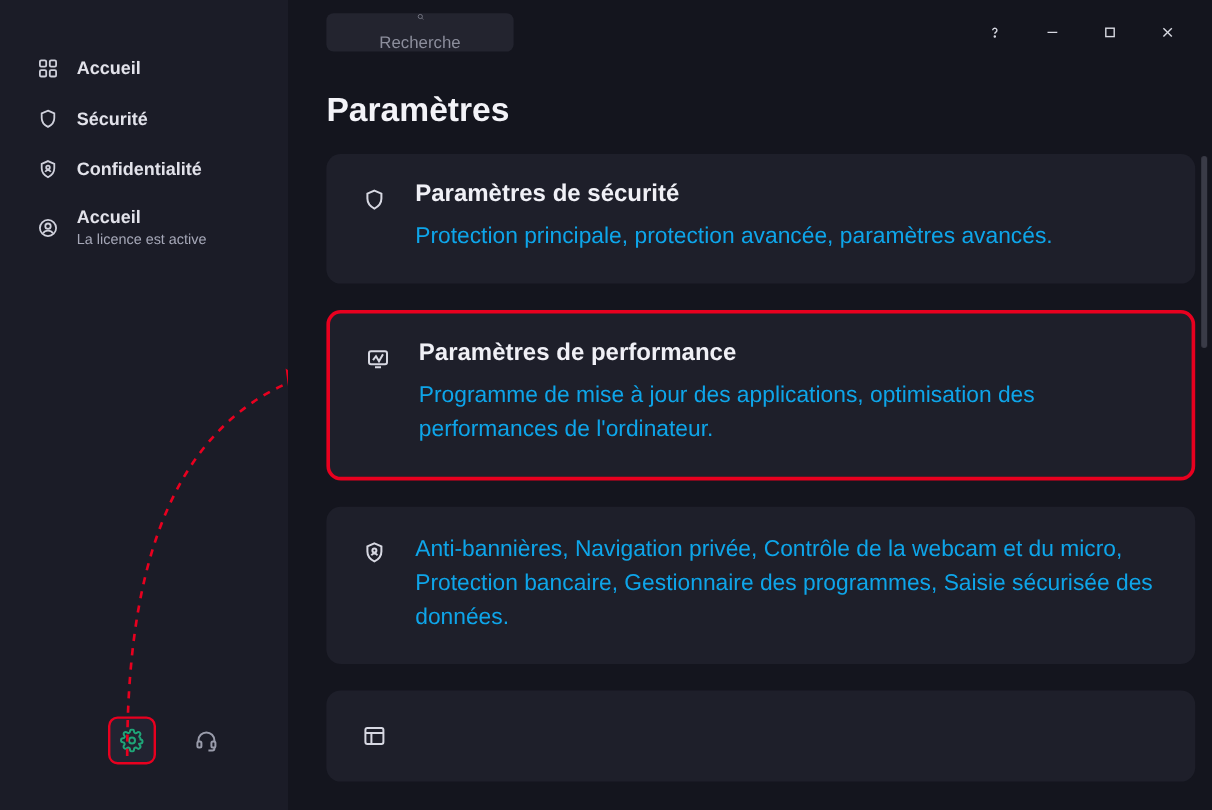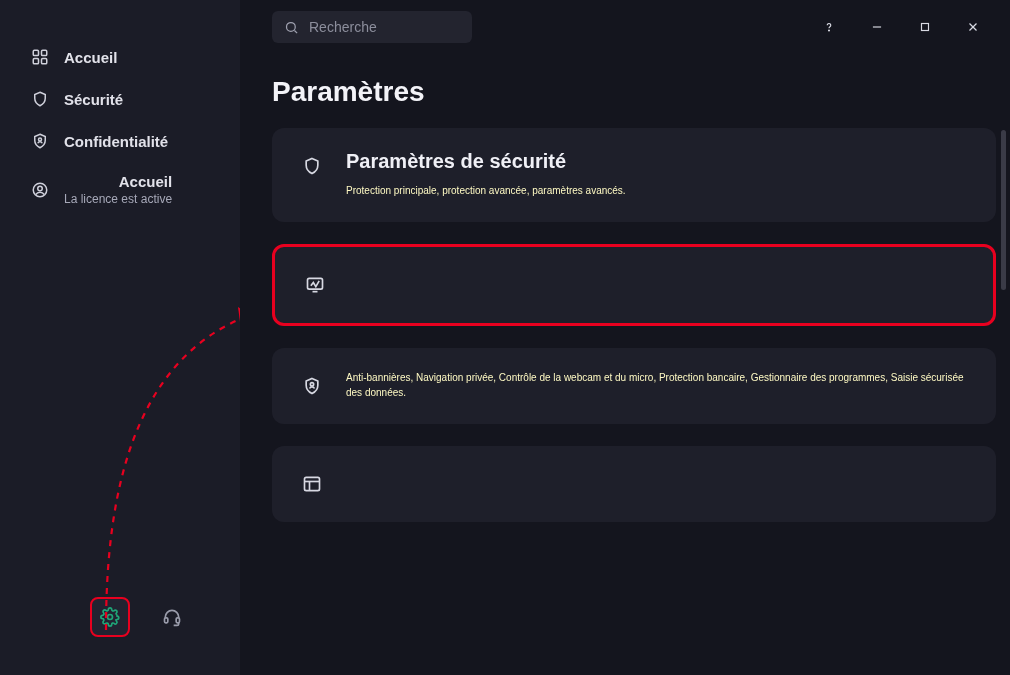--- a/index.html
+++ b/index.html
@@ -2,52 +2,52 @@
 <html><head>
 <meta charset="utf-8">
 <style>
   * { margin: 0; padding: 0; box-sizing: border-box; }
   html, body { width: 1010px; height: 675px; overflow: hidden; font-family: "Segoe UI", Arial, sans-serif; background: #0a0b12; color: #e8e8ee; }
   .app { display: flex; width: 100%; height: 100%; background: #14151e; }
   
   .sidebar { width: 240px; background: #1b1c27; display: flex; flex-direction: column; padding: 28px 0 20px 0; position: relative; }
   .brand { padding: 0 28px 22px 30px; }
   .brand-line { font-size: 15px; font-weight: 700; line-height: 1.35; color: #f4f4f8; }
-  .nav { padding: 8px 0; text-align: right; }
+  .nav { padding: 8px 0; }
   .nav-item { display: flex; align-items: center; gap: 14px; padding: 11px 30px; cursor: pointer; color: #e2e2ea; font-size: 15px; font-weight: 600; }
   .nav-item .icon { width: 20px; height: 20px; display: inline-flex; align-items: center; justify-content: center; color: #cfd0db; flex-shrink: 0; }
   .nav-item .icon svg { width: 18px; height: 18px; }
   .nav-sub { font-size: 12px; font-weight: 400; color: #a6a8b8; margin-top: 2px; }
   .nav-text-col { display: flex; flex-direction: column; }
   .sidebar-bottom { margin-top: auto; display: flex; gap: 22px; padding: 0 0 18px 90px; align-items: center; }
   .sidebar-bottom .bot-icon { width: 40px; height: 40px; display: inline-flex; align-items: center; justify-content: center; border-radius: 8px; cursor: pointer; }
   .sidebar-bottom .bot-icon svg { width: 20px; height: 20px; }
   .gear-highlight { border: 2px solid #e8001f; width: 48px; height: 48px; border-radius: 4px; background: #222331; }
   .gear-highlight svg { color: #1fa678; }
   .headset svg { color: #9a9cab; }
   
   .arrow-svg { position: absolute; left: 100px; top: 300px; width: 180px; height: 340px; pointer-events: none; }
   
   .main { flex: 1; background: #14151e; display: flex; flex-direction: column; position: relative; }
   .topbar { display: flex; align-items: center; padding: 10px 16px 0 32px; height: 44px; }
-  .search { width: 200px; height: 32px; background: #23242f; border-radius: 6px; display: flex; align-items: center; padding: 0 12px; gap: 10px; color: #8c8e9c; font-size: 14px; }
+  .search { width: 156px; height: 32px; background: #23242f; border-radius: 6px; display: flex; align-items: center; padding: 0 12px; gap: 10px; color: #8c8e9c; font-size: 14px; flex-direction: column; }
   .search svg { width: 15px; height: 15px; color: #9fa1af; }
   .win-controls { margin-left: auto; display: flex; align-items: center; gap: 26px; padding-right: 10px; }
   .win-controls .wc { width: 22px; height: 22px; display: inline-flex; align-items: center; justify-content: center; cursor: pointer; color: #d8d9e2; }
   .win-controls .wc svg { width: 14px; height: 14px; }
   .page-title { font-size: 28px; font-weight: 700; padding: 32px 32px 20px 32px; color: #f3f3f8; }
   .content-scroll { flex: 1; overflow-y: auto; padding: 0 14px 24px 32px; position: relative; }
   .scrollbar-thumb { position: absolute; right: 4px; top: 130px; width: 5px; height: 160px; background: #3a3b47; border-radius: 3px; }
   .card { background: #1e1f2a; border-radius: 12px; padding: 22px 26px 24px 26px; margin-bottom: 22px; display: flex; gap: 20px; cursor: pointer; }
   .card.highlight { border: 3px solid #e8001f; position: relative; }
   .card .card-icon { width: 28px; height: 28px; flex-shrink: 0; display: inline-flex; align-items: center; justify-content: center; color: #d7d8e2; margin-top: 2px; }
   .card .card-icon svg { width: 20px; height: 20px; }
   .card-body { flex: 1; }
   .card-title { font-size: 20px; font-weight: 700; color: #f0f0f6; margin-bottom: 10px; }
-  .card-desc { font-size: 10px; font-weight: 400; color: #fef9c3; line-height: 1.5; }
+  .card-desc { font-size: 19px; font-weight: 400; color: #0ea5e9; line-height: 1.5; }
 </style>
 </head>
 <body>
 
 <div class="app">
 
   <aside class="sidebar">
 
     <nav class="nav">
       <div class="nav-item">
@@ -169,20 +169,24 @@
       </div>
 
       <div class="card highlight">
         <span class="card-icon">
           <svg viewBox="0 0 24 24" fill="none" stroke="currentColor" stroke-width="2">
               <rect x="3" y="4" width="18" height="13" rx="2"></rect>
               <path d="M7 13l3-4 3 5 4-7"></path>
               <path d="M9 20h6"></path>
             </svg>
         </span>
+        <div class="card-body">
+          <div class="card-title">Paramètres de performance</div>
+          <div class="card-desc">Programme de mise à jour des applications, optimisation des performances de l'ordinateur.</div>
+        </div>
       </div>
 
       <div class="card">
         <span class="card-icon">
           <svg viewBox="0 0 24 24" fill="none" stroke="currentColor" stroke-width="2">
               <path d="M12 3l7 3v5c0 5-3 8-7 10-4-2-7-5-7-10V6l7-3z"></path>
               <circle cx="12" cy="10" r="2"></circle>
               <path d="M9 15c.6-1.2 1.8-2 3-2s2.4.8 3 2"></path>
             </svg>
         </span>

